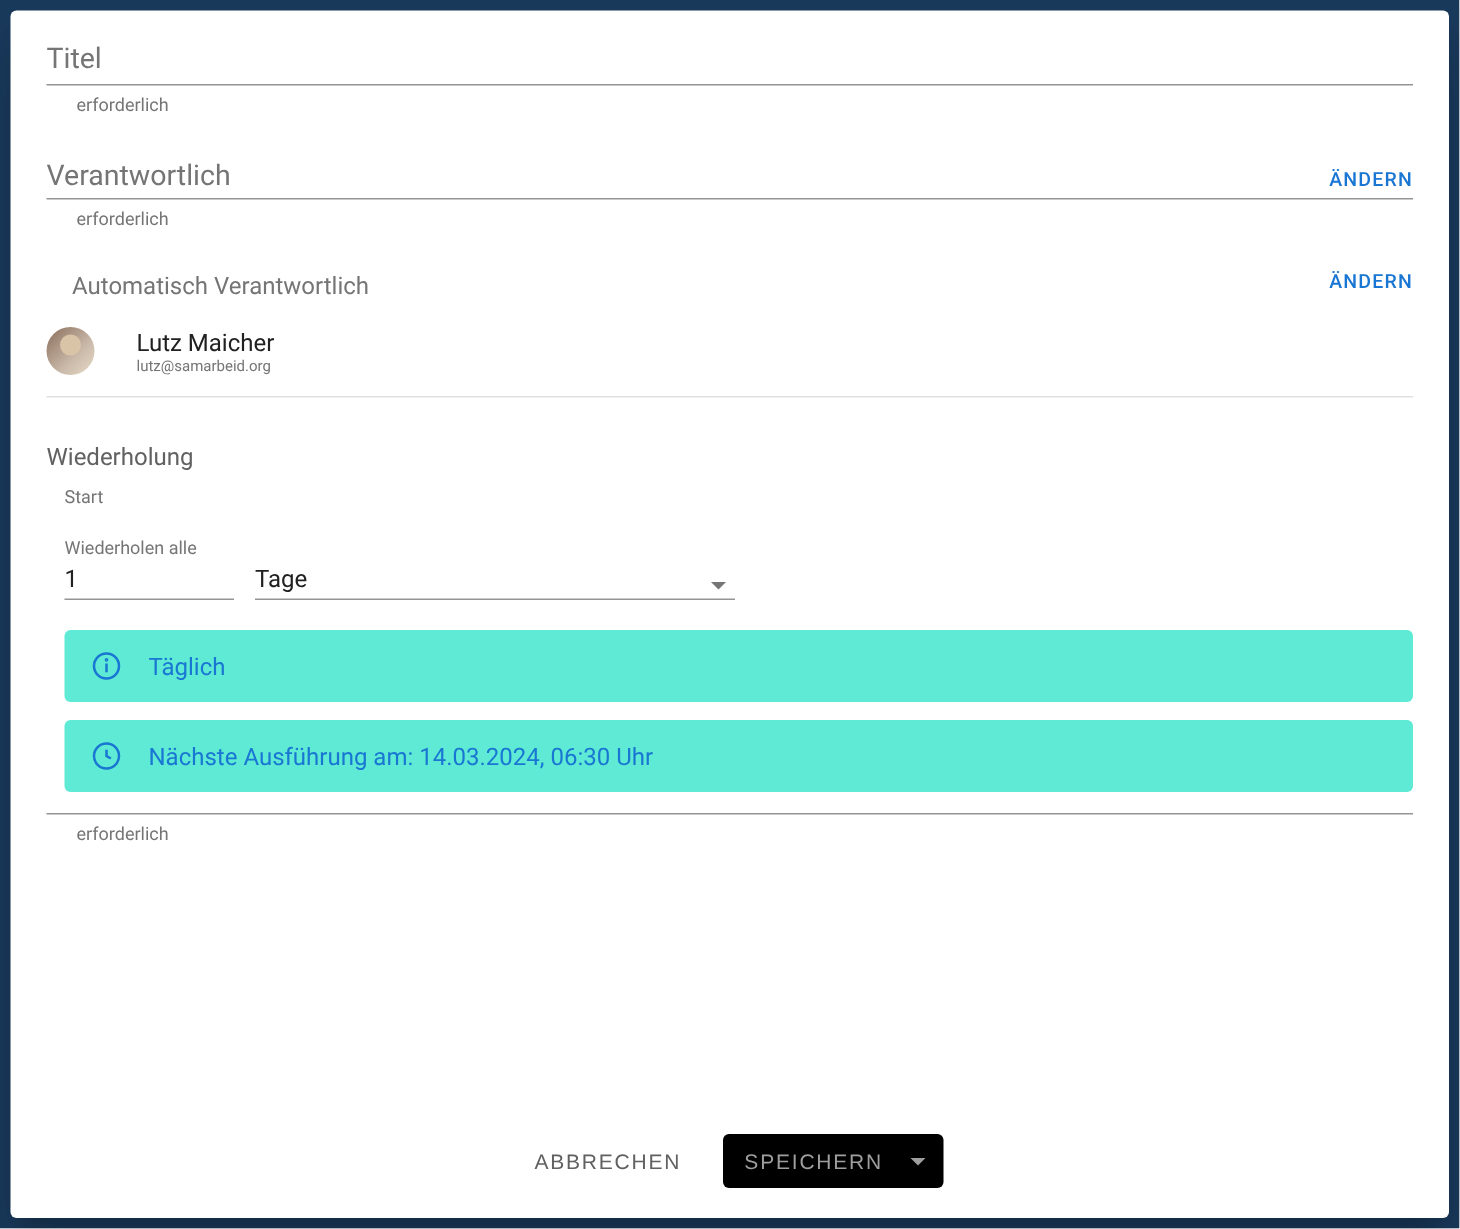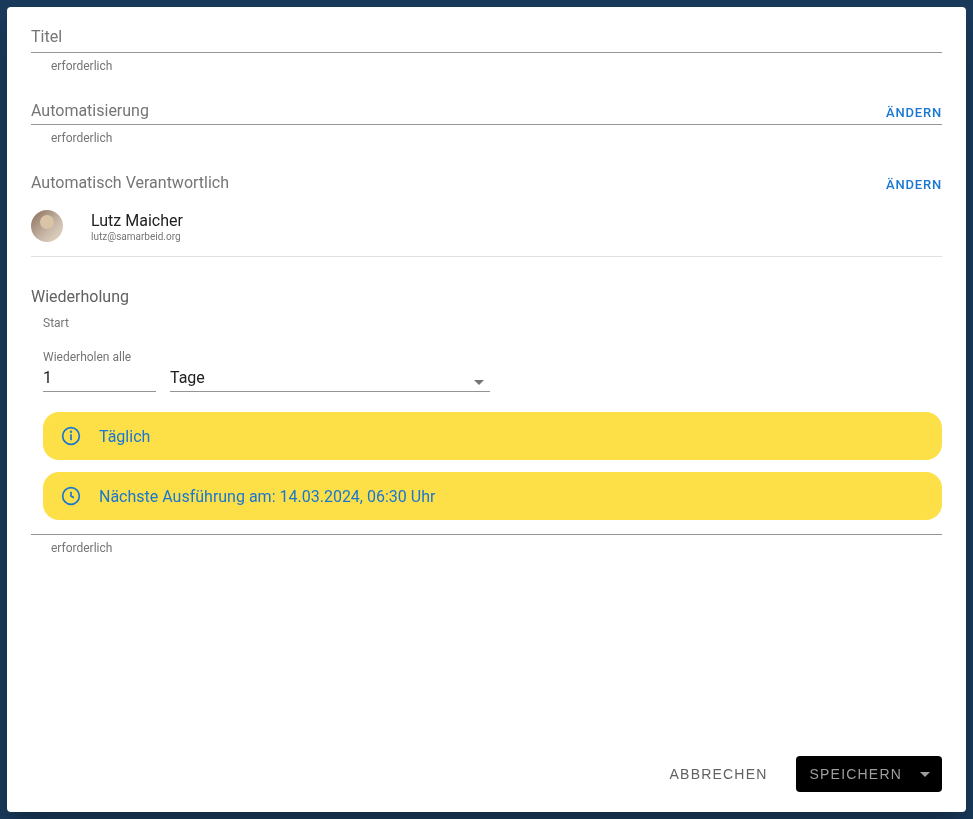--- a/index.html
+++ b/index.html
@@ -54,21 +54,21 @@
     display: flex;
     justify-content: space-between;
     align-items: flex-end;
     border-bottom: 1px solid rgba(0,0,0,0.42);
     padding-bottom: 4px;
   }
   .field-title-input .field-row {
     padding-bottom: 6px;
   }
   .field-label {
-    font-size: 16px;
+    font-size: 19px;
     color: #757575;
     font-weight: 400;
   }
   .change-link {
     color: #1976d2;
     font-size: 13px;
     font-weight: 500;
     letter-spacing: 0.8px;
     text-decoration: none;
     cursor: pointer;
@@ -163,22 +163,22 @@
     position: absolute;
     right: 6px;
     bottom: 6px;
     width: 0;
     height: 0;
     border-left: 5px solid transparent;
     border-right: 5px solid transparent;
     border-top: 5px solid #757575;
   }
   .info-banner {
-    background: #fde047;
-    border-radius: 16px;
+    background: #5eead4;
+    border-radius: 4px;
     padding: 14px 18px;
     display: flex;
     align-items: center;
     gap: 18px;
     margin-left: 12px;
     margin-bottom: 12px;
   }
   .info-banner .banner-icon {
     color: #1976d2;
     flex-shrink: 0;
@@ -187,21 +187,21 @@
     color: #1976d2;
     font-size: 16px;
   }
   .bottom-divider {
     border: none;
     border-top: 1px solid rgba(0,0,0,0.42);
     margin-top: 14px;
   }
   .dialog-actions {
     display: flex;
-    justify-content: flex-end;
+    justify-content: center;
     align-items: center;
     gap: 16px;
     padding: 14px 24px 20px;
   }
   .btn-text {
     background: transparent;
     border: none;
     color: #616161;
     font-size: 14px;
     font-weight: 500;
@@ -256,28 +256,28 @@
 
     <div class="field-block field-title-input">
       <div class="field-row">
         <span class="field-label">Titel</span>
       </div>
       <div class="helper-text">erforderlich</div>
     </div>
 
     <div class="field-block">
       <div class="field-row">
-        <span class="field-label">Automatisierung</span>
+        <span class="field-label">Verantwortlich</span>
         <a class="change-link">ÄNDERN</a>
       </div>
       <div class="helper-text">erforderlich</div>
     </div>
 
     <div class="field-block" style="margin-bottom:0;">
-      <div style="display:flex; justify-content:space-between; align-items:flex-end;">
+      <div style="display:flex; justify-content:space-between; align-items:flex-start;margin-left:17px;">
         <span class="section-label">Automatisch Verantwortlich</span>
         <a class="change-link">ÄNDERN</a>
       </div>
       <div class="person-row">
         <div class="avatar"></div>
         <div>
           <div class="person-name">Lutz Maicher</div>
           <div class="person-email">lutz@samarbeid.org</div>
         </div>
       </div>

